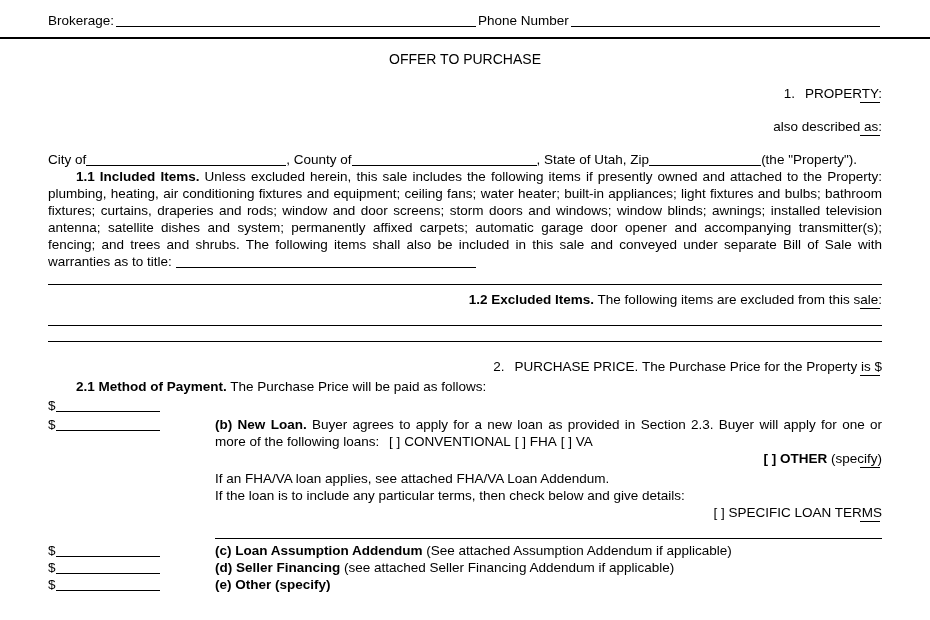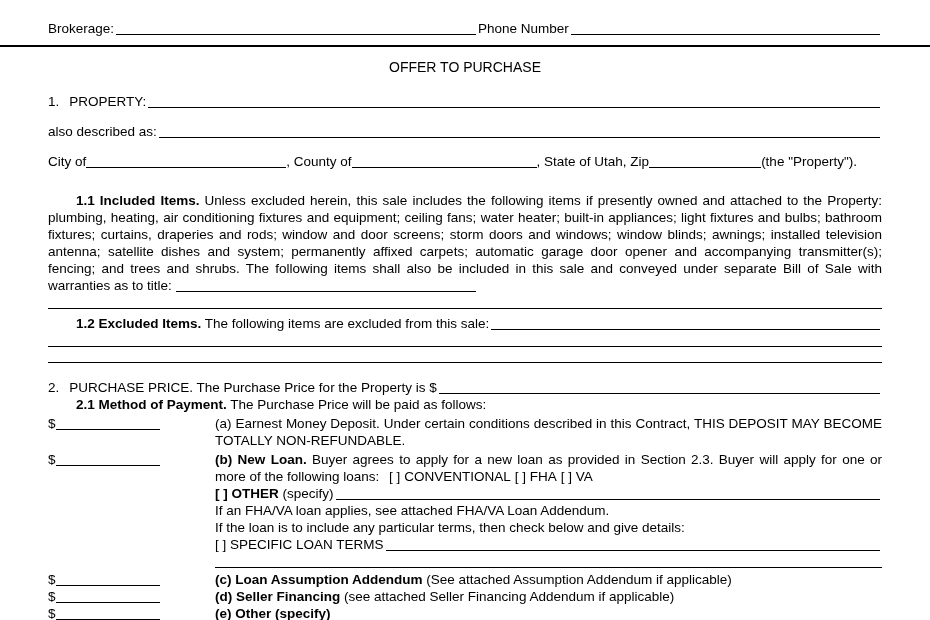--- a/index.html
+++ b/index.html
@@ -8,39 +8,39 @@
     width:930px; height:620px; overflow:hidden;
     color:#000;
     font-family:"Liberation Sans", sans-serif;
     font-size:13.5px; line-height:17px;
   }
   .b { font-weight:normal; }
   .just { text-align:justify; }
   .nowrap { white-space:nowrap; }
   .ml10 { margin-left:10px; }
 
-  .hdr-row { display:flex; align-items:flex-end; padding:20px 48px 0 48px; }
+  .hdr-row { display:flex; align-items:flex-end; padding:12px 48px 0 48px; }
   .divider { border-top:2px solid #000; margin-top:8px; }
 
   .page { padding:0 48px; }
 
   .title { text-align:center; font-size:14px; margin:12px 0 17px 0; }
 
-  .flexrow { display:flex; align-items:flex-end; }
+  .flexrow { display:flex; align-items:flex-end;flex-direction:column; }
   .fill { flex:1 1 auto; border-bottom:1px solid #000; margin:0 2px 2px 2px; min-width:20px; }
   .fill-fixed { flex:0 0 360px; border-bottom:1px solid #000; margin:0 2px 2px 2px; }
 
   .blank { display:inline-block; border-bottom:1px solid #000; height:12px; vertical-align:-2px; }
   .w200 { width:200px; } .w185 { width:185px; } .w112 { width:112px; }
   .w300 { width:300px; } .w104 { width:104px; }
 
   .blank-line { display:block; height:15px; border-bottom:1px solid #000; margin-bottom:1px; }
 
   .mt13 { margin-top:13px; }
-  .mt22 { margin-top:22px; }
+  .mt22 { }
   .mt16 { margin-top:16px; }
   .mt6  { margin-top:6px; }
   .mt2  { margin-top:2px; }
 
   .indent { text-indent:28px; }
   .indent-pad { padding-left:28px;align-items:flex-end; }
 
   .pay-row { display:flex; align-items:flex-start; }
   .pay-amt { flex:0 0 167px; }
   .pay-text { flex:1 1 auto; }
@@ -110,21 +110,20 @@
 
     <div class="indent-pad">
       <b>2.1 Method of Payment.</b>
       <span>The Purchase Price will be paid as follows:</span>
     </div>
 
     <div class="pay-row mt2">
       <div class="pay-amt">
         <span>$</span><span class="blank w104"></span>
       </div>
-      <div class="pay-text just b">(a)  Earnest Money Deposit.  Under certain conditions described in this Contract, THIS DEPOSIT MAY BECOME TOTALLY NON-REFUNDABLE.</div>
     </div>
 
     <div class="pay-row mt2">
       <div class="pay-amt">
         <span>$</span><span class="blank w104"></span>
       </div>
       <div class="pay-text">
         <p class="just">
           <b>(b)  New Loan.</b>
           <span>Buyer agrees to apply for a new loan as provided in Section 2.3.  Buyer will apply for one or more of the following loans:</span>

